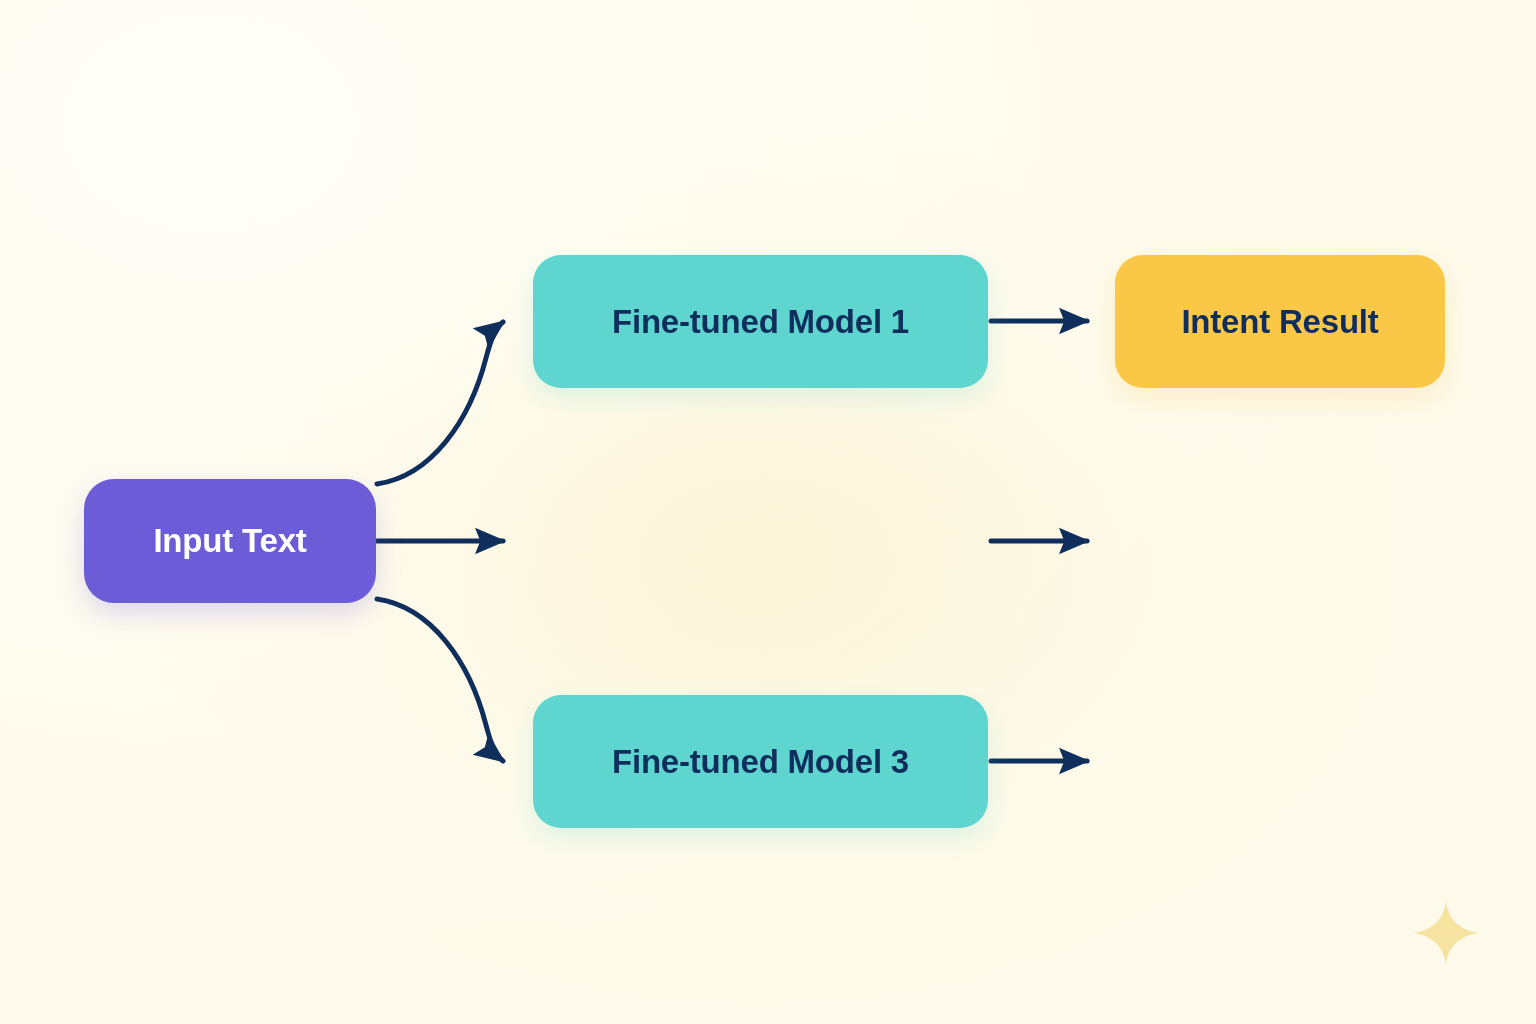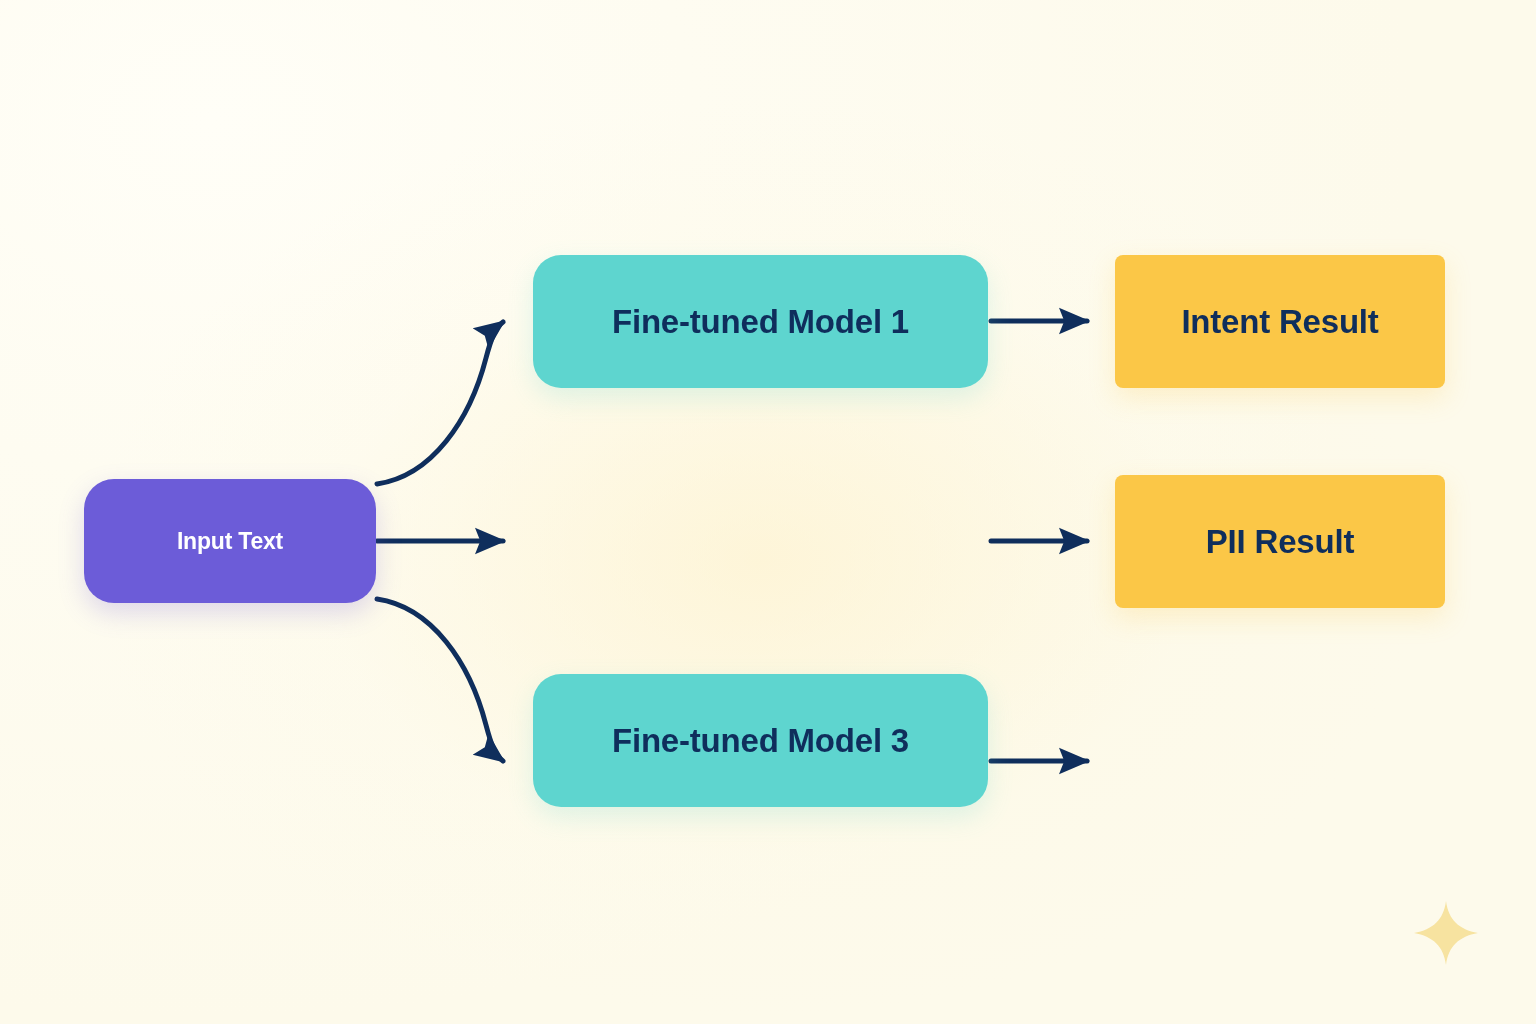--- a/index.html
+++ b/index.html
@@ -50,21 +50,21 @@
   }
 
   .node.input {
     left: 84px;
     top: 479px;
     width: 292px;
     height: 124px;
     background: #6c5cd8;
     border-radius: 30px;
     color: #ffffff;
-    font-size: 23px;
+    font-size: 33px;
     font-weight: bold;
     box-shadow: 0 10px 26px rgba(108,92,216,0.22);
   }
 
   .node.model {
     left: 533px;
     width: 455px;
     height: 133px;
     background: #5ed5cf;
     color: #0f2e5c;
@@ -75,27 +75,27 @@
   }
 
   .node.result {
     left: 1115px;
     width: 330px;
     height: 133px;
     background: #fbc747;
     color: #0f2e5c;
     font-size: 33px;
     font-weight: bold;
-    border-radius: 8px;
+    border-radius: 28px;
     box-shadow: 0 10px 26px rgba(251,199,71,0.22);
   }
 
   .row1 { top: 255px; }
   .row2 { top: 475px; }
-  .row3 { top: 674px; }
+  .row3 { top: 695px; }
 
   
   #sparkle {
     position: absolute;
     left: 1412px;
     top: 899px;
     width: 68px;
     height: 68px;
   }
 </style>
@@ -128,23 +128,20 @@
     <span class="label">Input Text</span>
   </div>
 
   <div class="node model row1">
     <span class="label">Fine-tuned Model 1</span>
   </div>
   <div class="node result row1">
     <span class="label">Intent Result</span>
   </div>
 
-  <div class="node result row2">
-    <span class="label">PII Result</span>
-  </div>
 
   <div class="node model row3">
     <span class="label">Fine-tuned Model 3</span>
   </div>
 
   <svg id="sparkle" viewBox="0 0 68 68" xmlns="http://www.w3.org/2000/svg">
     <path d="M34 2 C36.5 21 47 30.5 66 34 C47 37.5 36.5 47 34 66 C31.5 47 21 37.5 2 34 C21 30.5 31.5 21 34 2 Z" fill="#f7e3a0"></path>
   </svg>
 
 </div>

